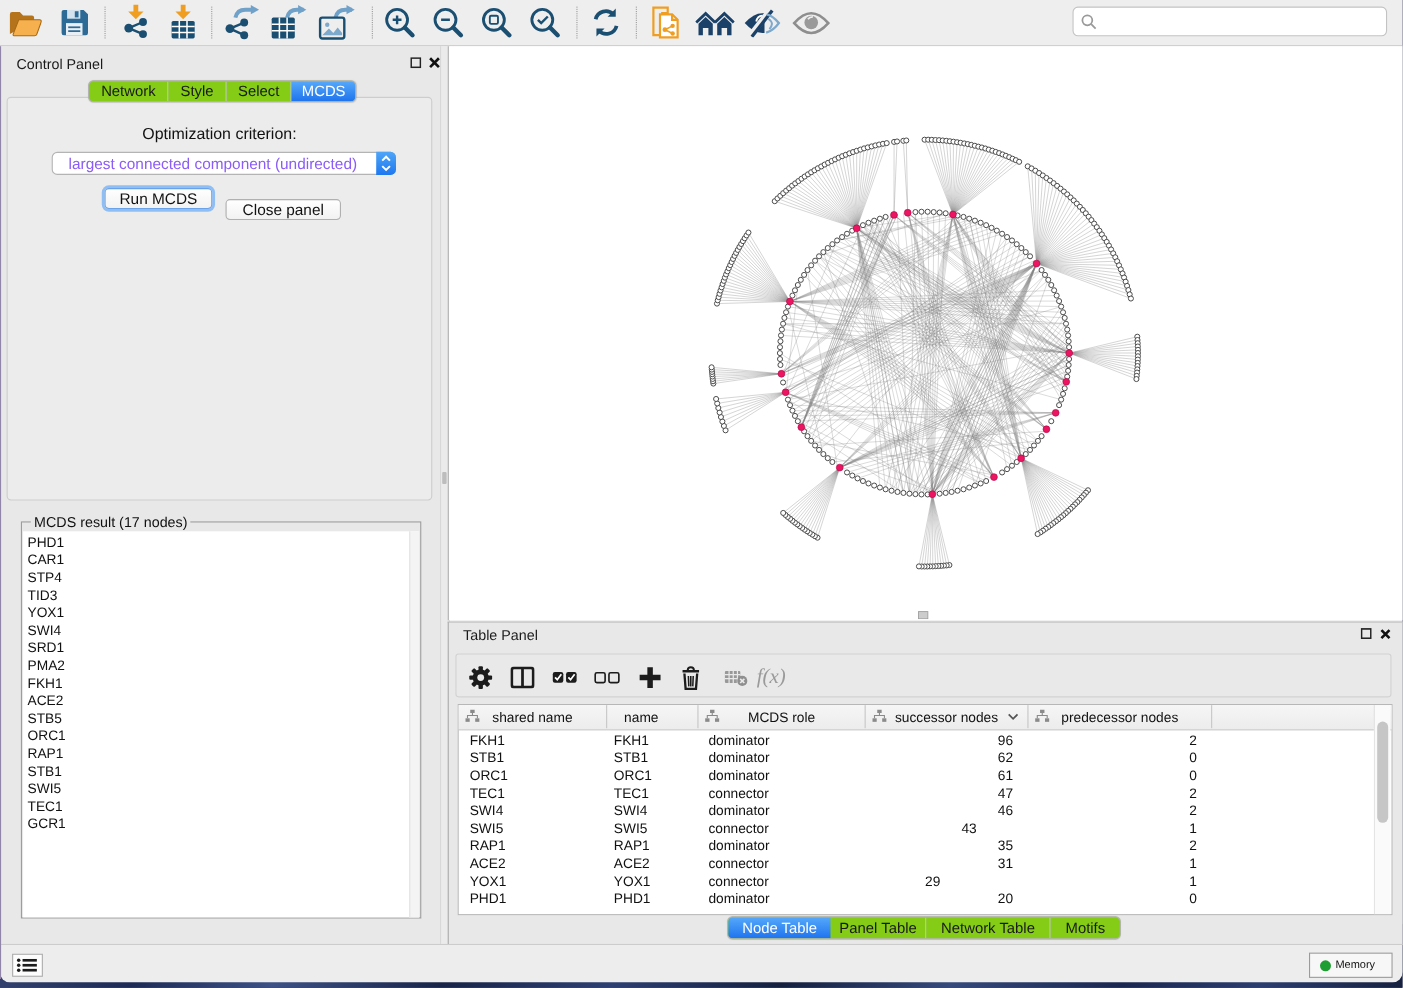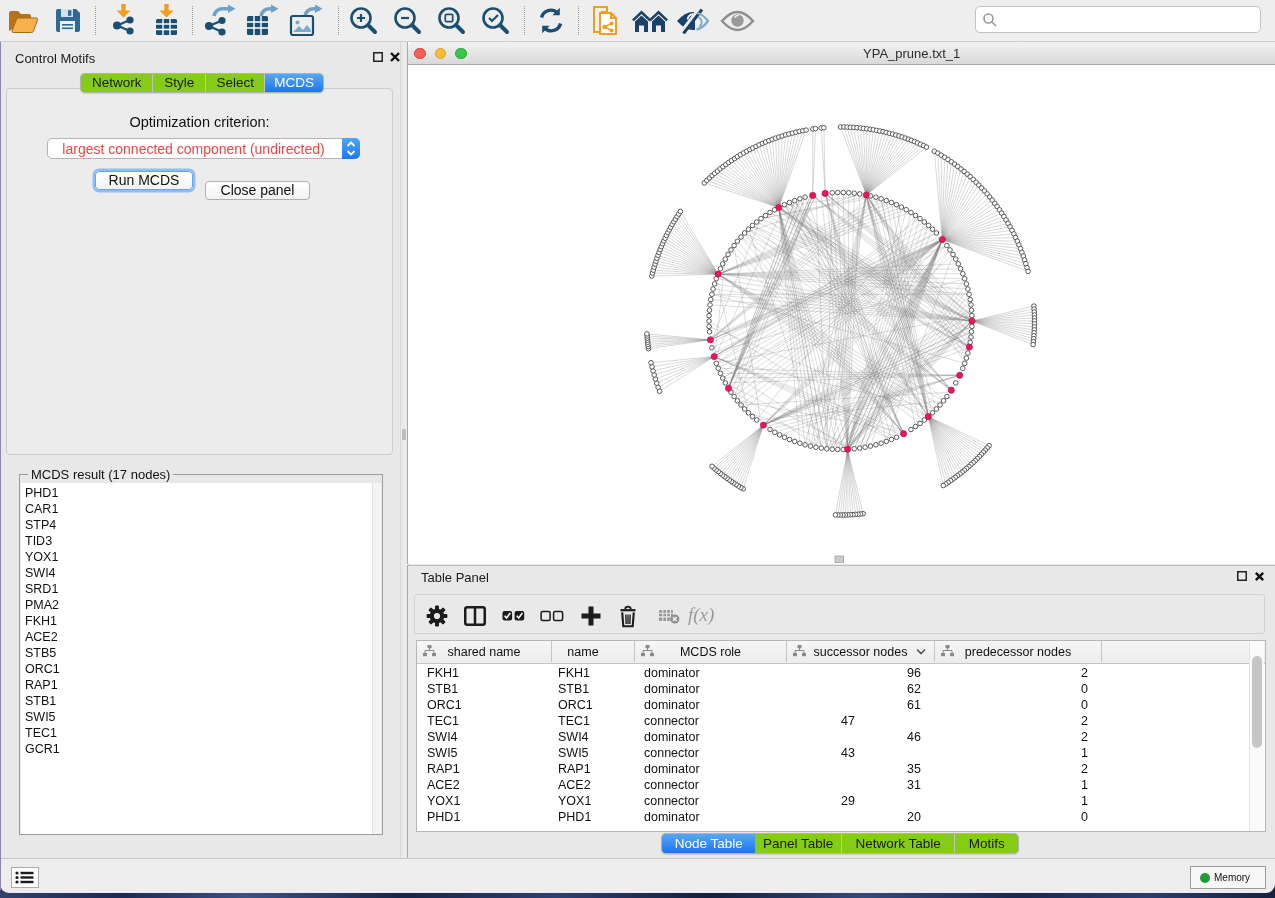--- a/index.html
+++ b/index.html
@@ -22,21 +22,21 @@
  background:#84cc16;box-sizing:border-box;box-shadow:0 0.5px 1px rgba(0,0,0,.12)}
 .seg div{display:flex;align-items:center;justify-content:center;font-size:13.5px;color:#1a1a1a;
  border-right:1px solid #c2c2c2;box-sizing:border-box}
 .seg div:last-child{border-right:none}
 .seg .sel{background:linear-gradient(#55a8f9,#1f74ee);color:#fff;border-right:none}
 #tabcontent{position:absolute;left:5px;top:46px;width:387px;height:367px;background:#ececec;
  border:1px solid #cdcdcd;border-radius:4px;box-sizing:border-box}
 #optlabel{position:absolute;left:0;top:25px;width:100%;text-align:center;font-size:14.5px;color:#111}
 #combo{position:absolute;left:40px;top:49px;width:313px;height:21px;background:#fff;border:1px solid #b4b4b4;
  border-radius:5px;box-sizing:border-box}
-#combo .txt{position:absolute;left:0;right:20px;top:2px;text-align:center;font-size:14px;color:#ef4444;white-space:nowrap}
+#combo .txt{position:absolute;left:0;right:20px;top:2px;text-align:center;font-size:14px;color:#8b5cf6;white-space:nowrap}
 #combo .spin{position:absolute;right:-1px;top:-1px;width:18px;height:21px;border-radius:0 5px 5px 0;
  background:linear-gradient(#4fa5f7,#1e78f0)}
 .btn{position:absolute;height:19px;background:linear-gradient(#ffffff,#f2f2f2);border:1px solid #b0b0b0;border-radius:4px;
  box-sizing:border-box;font-size:14px;color:#111;text-align:center;line-height:17px}
 #runbtn{box-shadow:0 0 0 2.5px #8fbef5;border-color:#6ba3e8}
 
 #fset{position:absolute;left:18px;top:432px;width:364px;height:361px;border:1px solid #9d9d9d;box-sizing:border-box}
 #fsetlabel{position:absolute;left:8px;top:-8px;background:#e8e8e8;padding:0 3px;font-size:13px;color:#111}
 #listbox{position:absolute;left:1px;top:8px;width:360px;height:351px;background:#fff}
 #listbox .items{position:absolute;left:4px;top:2px;font-size:12.5px;color:#111;line-height:16px}
@@ -188,21 +188,21 @@
 <path d="M14.5 8.5 Q16 6.2 19 6.3" fill="none" stroke="#eeeeee" stroke-width="1.6"></path>
     </svg>
     <div id="search">
       <svg width="16" height="16" viewBox="0 0 16 16" style="position:absolute;left:6px;top:5px">
 <circle cx="6.5" cy="6.5" r="4.5" fill="none" stroke="#9a9a9a" stroke-width="1.6"></circle>
 <path d="M10 10 L14 14" stroke="#9a9a9a" stroke-width="1.6"></path>
       </svg>
     </div>
   </div>
 <div id="cpanel">
-<div class="ptitle" style="left:14px;top:9px">Control Motifs</div>
+<div class="ptitle" style="left:14px;top:9px">Control Panel</div>
 <svg class="wbtn" style="left:372px;top:10px" width="10" height="10" viewBox="0 0 10 10">
       <rect x="0.75" y="0.75" width="8.5" height="8.5" fill="none" stroke="#222" stroke-width="1.5"></rect>
     </svg>
 <svg class="wbtn" style="left:388px;top:9px" width="12" height="12" viewBox="0 0 12 12">
       <path d="M2 2 L10 10 M10 2 L2 10" stroke="#111" stroke-width="2.4"></path>
     </svg>
 <div class="seg" style="left:79px;top:30.5px;width:244px;height:20px">
 <div style="width:73px">Network</div>
       <div style="width:53px">Style</div>
       <div style="width:60px">Select</div>
@@ -227,26 +227,20 @@
 <div id="listbox">
         <div class="items">PHD1<br>CAR1<br>STP4<br>TID3<br>YOX1<br>SWI4<br>SRD1<br>PMA2<br>FKH1<br>ACE2<br>STB5<br>ORC1<br>RAP1<br>STB1<br>SWI5<br>TEC1<br>GCR1</div>
       </div>
 <div id="lbtrack"></div>
 </div>
 </div>
 <div id="vsplit">
     <div id="vhandle"></div>
   </div>
 <div id="netwin">
-<div id="nettitle">
-<div class="tl" style="left:6px;background:#f95f57;border:0.5px solid #dd3f36"></div>
-<div class="tl" style="left:26.5px;background:#fbbd2e;border:0.5px solid #dfa023"></div>
-<div class="tl" style="left:47px;background:#34c748;border:0.5px solid #23a833"></div>
-<div class="t">YPA_prune.txt_1</div>
-</div>
 <svg width="867" height="499" viewBox="0 0 867 499" style="position:absolute;left:0;top:22px">
 <g stroke="#7e7e7e" stroke-width="0.7" stroke-opacity="0.37">
 <line x1="310.1" y1="210.1" x2="535.6" y2="336.8"></line>
 <line x1="310.1" y1="210.1" x2="532.0" y2="341.0"></line>
 <line x1="310.1" y1="210.1" x2="528.4" y2="345.0"></line>
 <line x1="310.1" y1="210.1" x2="524.5" y2="348.8"></line>
 <line x1="310.1" y1="210.1" x2="520.5" y2="352.5"></line>
 <line x1="310.1" y1="210.1" x2="516.3" y2="356.0"></line>
 <line x1="310.1" y1="210.1" x2="512.0" y2="359.4"></line>
 <line x1="310.1" y1="210.1" x2="473.1" y2="134.8"></line>
@@ -1202,31 +1196,31 @@
       <div class="trow" style="left:424px;top:40px;width:80px;text-align:right">62</div>
       <div class="trow" style="left:591px;top:40px;width:80px;text-align:right">0</div>
       <div class="trow" style="left:10px;top:56px">ORC1</div>
       <div class="trow" style="left:141px;top:56px">ORC1</div>
       <div class="trow" style="left:227px;top:56px">dominator</div>
       <div class="trow" style="left:424px;top:56px;width:80px;text-align:right">61</div>
       <div class="trow" style="left:591px;top:56px;width:80px;text-align:right">0</div>
       <div class="trow" style="left:10px;top:72px">TEC1</div>
       <div class="trow" style="left:141px;top:72px">TEC1</div>
       <div class="trow" style="left:227px;top:72px">connector</div>
-      <div class="trow" style="left:424px;top:72px;width:80px;">47</div>
+      <div class="trow" style="left:424px;top:72px;width:80px;text-align:right">47</div>
       <div class="trow" style="left:591px;top:72px;width:80px;text-align:right">2</div>
       <div class="trow" style="left:10px;top:88px">SWI4</div>
       <div class="trow" style="left:141px;top:88px">SWI4</div>
       <div class="trow" style="left:227px;top:88px">dominator</div>
       <div class="trow" style="left:424px;top:88px;width:80px;text-align:right">46</div>
       <div class="trow" style="left:591px;top:88px;width:80px;text-align:right">2</div>
       <div class="trow" style="left:10px;top:104px">SWI5</div>
       <div class="trow" style="left:141px;top:104px">SWI5</div>
       <div class="trow" style="left:227px;top:104px">connector</div>
-      <div class="trow" style="left:424px;top:104px;width:80px;text-align:left">43</div>
+      <div class="trow" style="left:424px;top:104px;width:80px;text-align:center">43</div>
       <div class="trow" style="left:591px;top:104px;width:80px;text-align:right">1</div>
       <div class="trow" style="left:10px;top:120px">RAP1</div>
       <div class="trow" style="left:141px;top:120px">RAP1</div>
       <div class="trow" style="left:227px;top:120px">dominator</div>
       <div class="trow" style="left:424px;top:120px;width:80px;text-align:right">35</div>
       <div class="trow" style="left:591px;top:120px;width:80px;text-align:right">2</div>
       <div class="trow" style="left:10px;top:136px">ACE2</div>
       <div class="trow" style="left:141px;top:136px">ACE2</div>
       <div class="trow" style="left:227px;top:136px">connector</div>
       <div class="trow" style="left:424px;top:136px;width:80px;text-align:right">31</div>

